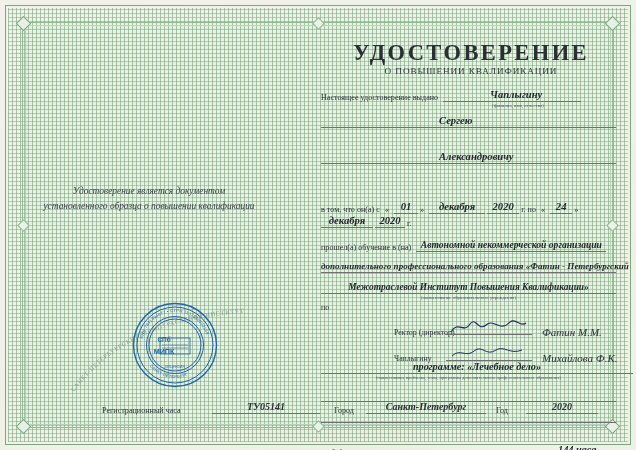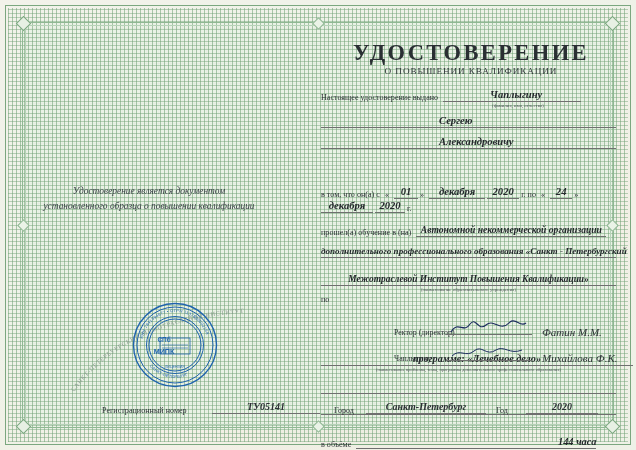--- a/index.html
+++ b/index.html
@@ -333,21 +333,21 @@
         <div class="hint" style="margin-left:122px;width:150px;">(фамилия, имя, отчество)</div>
       </div>
 
       <div class="row">
         <div class="line" style="margin-top:4px;">
           <span class="filled" style="left:118px;">Сергею</span>
         </div>
       </div>
 
       <div class="row">
-        <div class="line" style="margin-top:6px;">
+        <div class="line" style="margin-top:21px;">
           <span class="filled" style="left:118px;">Александровичу</span>
         </div>
       </div>
 
       <div class="row" style="margin-top:8px;">
         <span class="inline-lbl">в том, что он(а) с</span>
         <span class="inline-lbl">«</span>
         <span class="inline-line" style="width:24px;margin-top:28px;">
           <span class="filled">01</span>
         </span>
@@ -375,26 +375,26 @@
 
       <div class="row" style="margin-top:10px;">
         <span class="inline-lbl">прошел(а) обучение в (на)</span>
         <span class="inline-line" style="width:190px;">
           <span class="filled" style="font-size:9.6px;">Автономной некоммерческой организации</span>
         </span>
       </div>
 
       <div class="row">
         <div class="line" style="margin-top:5px;height:15px;">
-          <span class="filled" style="left:0;width:100%;text-align:center;font-size:9.1px;">дополнительного профессионального образования «Санкт - Петербургский</span>
+          <span class="filled" style="left:0;width:100%;text-align:center;font-size:9.1px;">дополнительного профессионального образования «Фатин - Петербургский</span>
         </div>
       </div>
 
       <div class="row">
-        <div class="line" style="margin-top:12px;height:15px;">
+        <div class="line" style="margin-top:5px;height:15px;">
           <span class="filled" style="left:0;width:100%;text-align:center;font-size:9.4px;">Межотраслевой Институт Повышения Квалификации»</span>
         </div>
         <div class="hint">(наименование образовательного учреждения)</div>
       </div>
 
       <div class="row" style="margin-top:2px;">
         <span class="inline-lbl">по</span>
         <span class="inline-line" style="width:312px;margin-top:48px;">
           <span class="filled" style="left:0;width:100%;text-align:center;font-size:10.2px;">
             <span>программе:</span>
@@ -469,21 +469,21 @@
         <div class="sig-label">Чаплыгину</div>
         <div class="sig-line"></div>
         <svg class="sig-scribble" width="80" height="20" viewBox="0 0 80 20">
           <path d="M4 14 C 12 6, 18 16, 26 9 C 34 2, 38 15, 48 8 C 56 3, 62 13, 74 8" fill="none" stroke="#1b2b5e" stroke-width="1"></path>
         </svg>
         <div class="sig-name">Михайлова Ф.К.</div>
       </div>
     </div>
 
     <div class="bottom">
-      <div class="reg-label">Регистрационный номер</div>
+      <div class="reg-label">Регистрационный часа</div>
       <div class="reg-line">
         <span class="reg-value">ТУ05141</span>
       </div>
       <div class="city-label">Город</div>
       <div class="city-line">
         <span class="reg-value">Санкт-Петербург</span>
       </div>
       <div class="year-label">Год</div>
       <div class="year-line">
         <span class="reg-value">2020</span>

